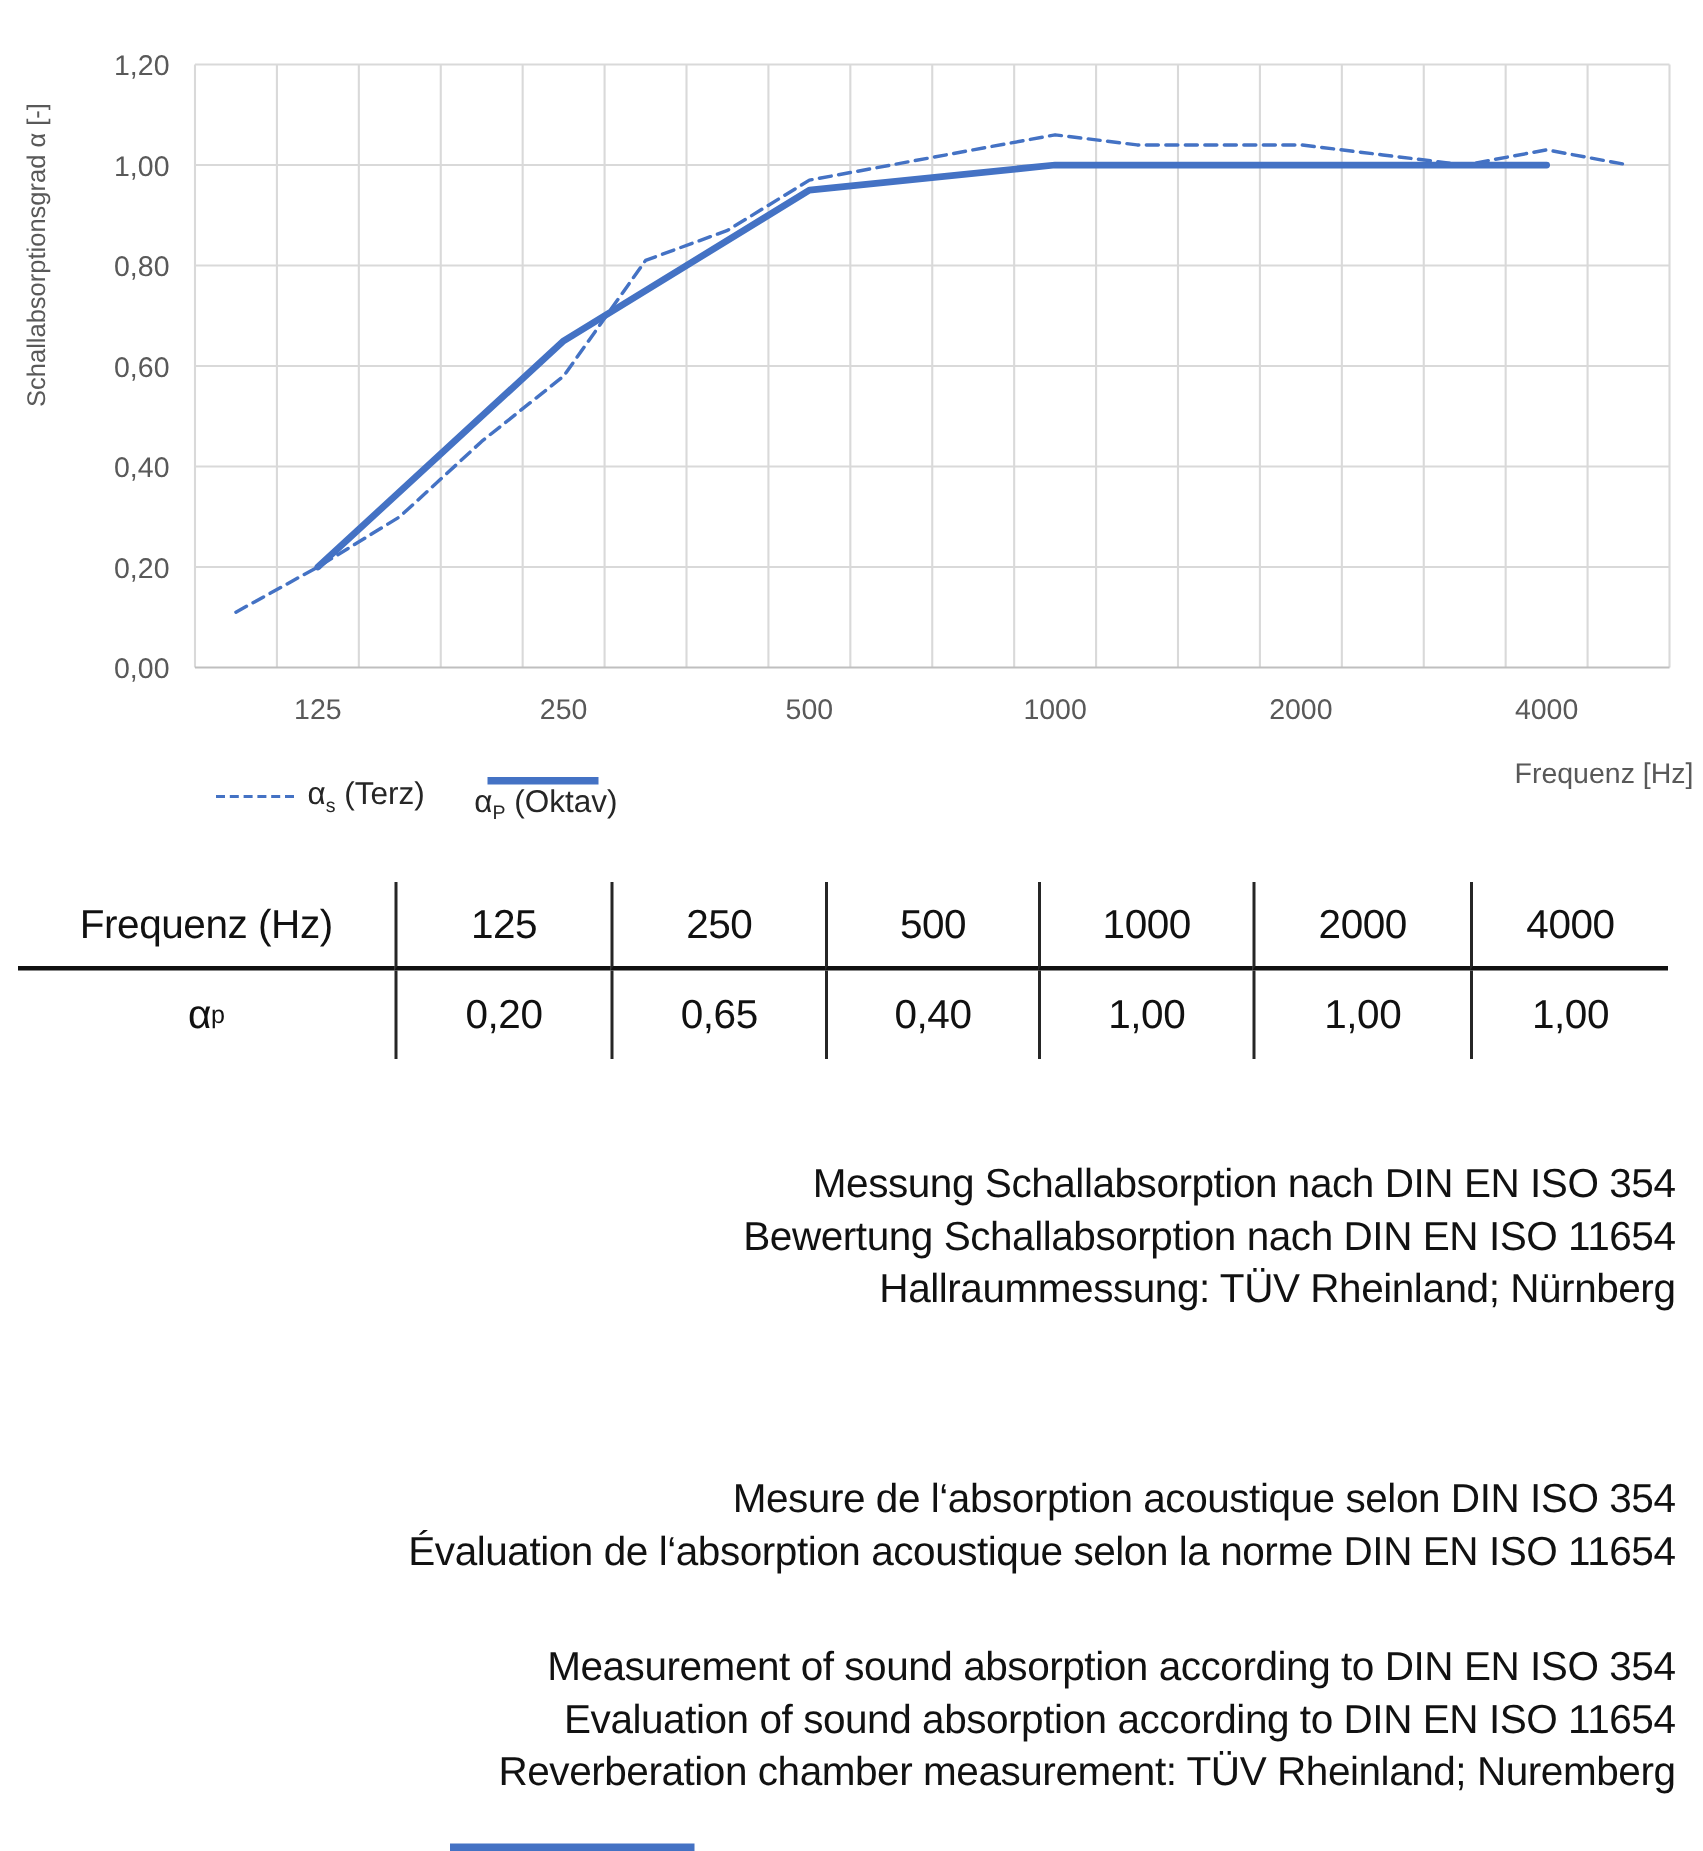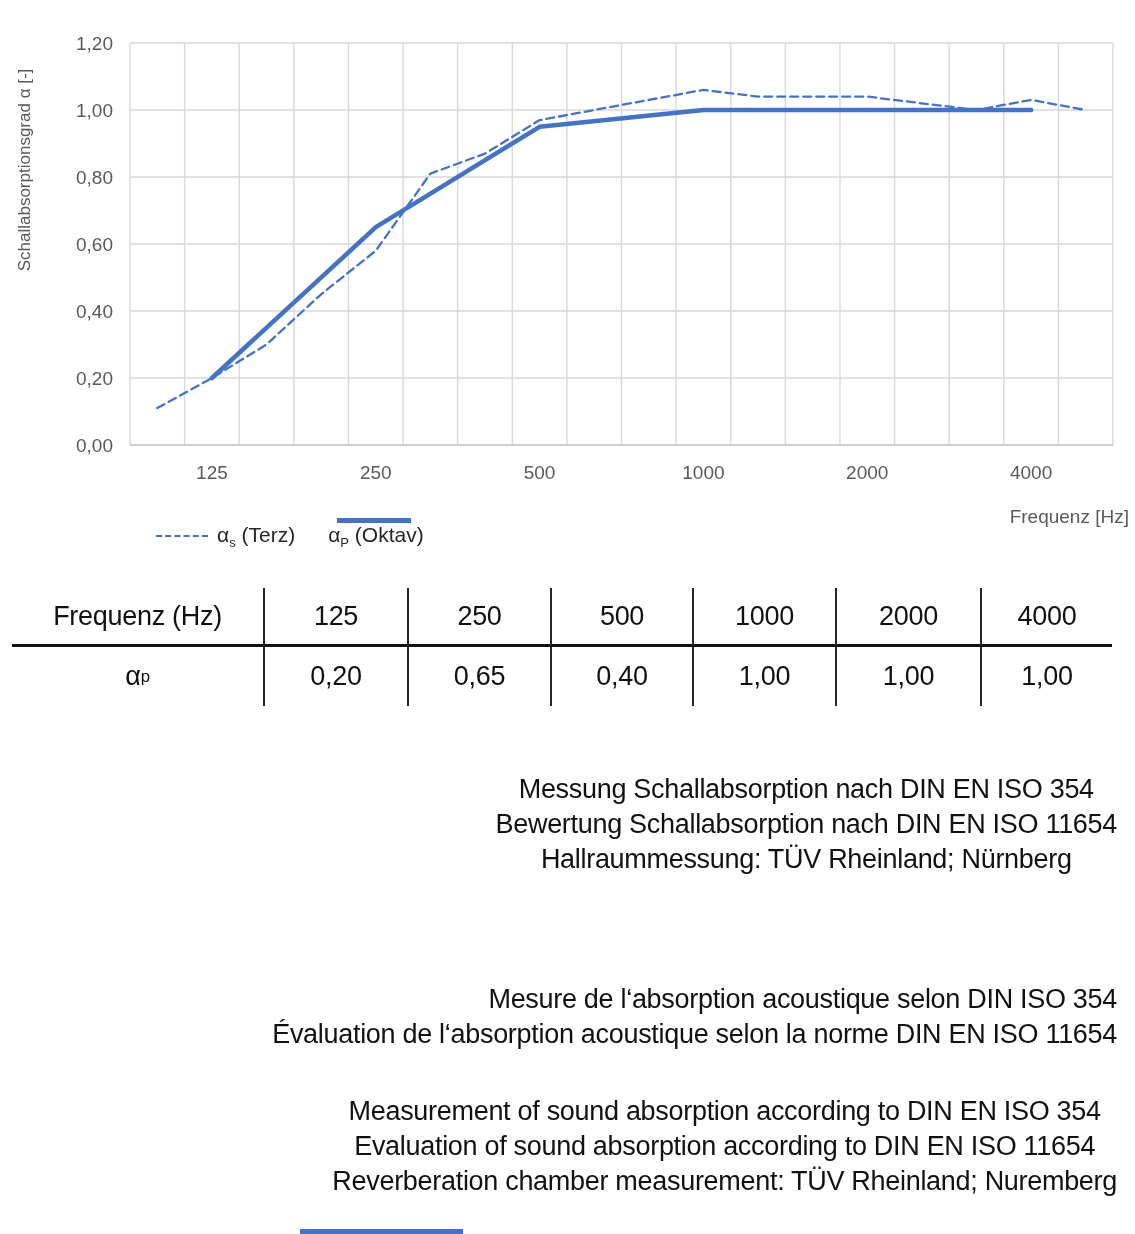--- a/index.html
+++ b/index.html
@@ -7,21 +7,21 @@
     width:1135px;height:1234px;position:relative;background:#fff;overflow:hidden;
     font-family:"Liberation Sans",sans-serif;color:#1a1a1a;
   }
   #chart-wrap{position:absolute;left:0;top:0;width:1135px;height:560px;}
   #chart-svg{position:absolute;left:0;top:0;}
   #chart-svg text{font-family:"Liberation Sans",sans-serif;}
   .x-axis-label{
     position:absolute;right:6px;top:506px;font-size:19px;color:#595959;
   }
   .legend{
-    position:absolute;left:156px;top:518px;display:flex;align-items:flex-end;
+    position:absolute;left:144px;top:518px;display:flex;align-items:flex-start;
     font-size:21px;color:#262626;
   }
   .legend .lg-item{display:flex;align-items:center;}
   .lg-sample-dashed{width:52px;height:0;border-top:2.5px dashed #4472C4;margin-right:9px;}
   .lg-sample-solid{width:74px;height:4.5px;background:#4472C4;margin-right:3px;}
   .lg-item+.lg-item{margin-left:33px;flex-direction:column;}
   .lg-label sub{font-size:0.62em;}
   
   .abs-table{
     position:absolute;left:12px;top:588px;width:1100px;
@@ -32,23 +32,23 @@
     display:flex;align-items:center;justify-content:center;color:#111;
   }
   .abs-table .cell.sep{border-left:2px solid #262626;}
   .abs-table .cell.hdr{border-bottom:3px solid #111;}
   .abs-table sub{font-size:0.62em;}
   
   .note{
     position:absolute;right:18px;text-align:right;
     font-size:27px;line-height:35px;letter-spacing:-0.3px;color:#111;
   }
-  .note-de{top:772px;text-align:center;}
+  .note-de{top:772px;}
   .note-fr{top:934px;margin-top:48px;}
-  .note-en{top:1094px;text-align:center;}
+  .note-en{top:1094px;}
   
   .footer-bar{
     position:absolute;left:300px;top:1229px;width:163px;height:5px;background:#4472C4;
   }
 </style>
 </head>
 <body>
 
 <div id="chart-wrap">
   <svg id="chart-svg" width="1135" height="500">

